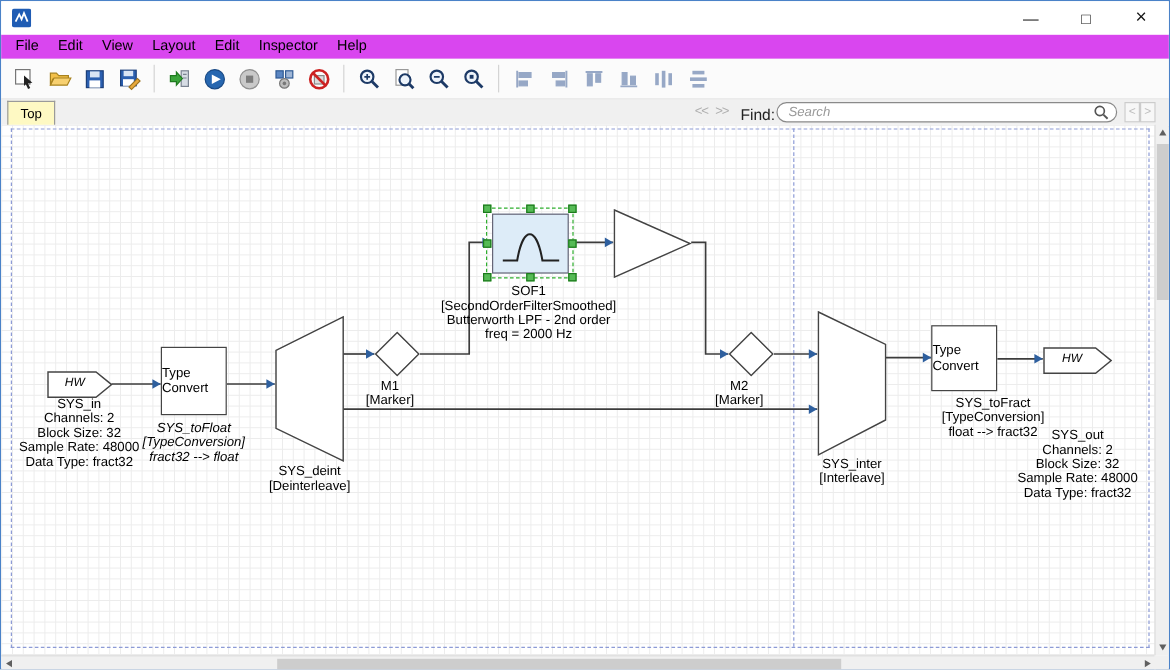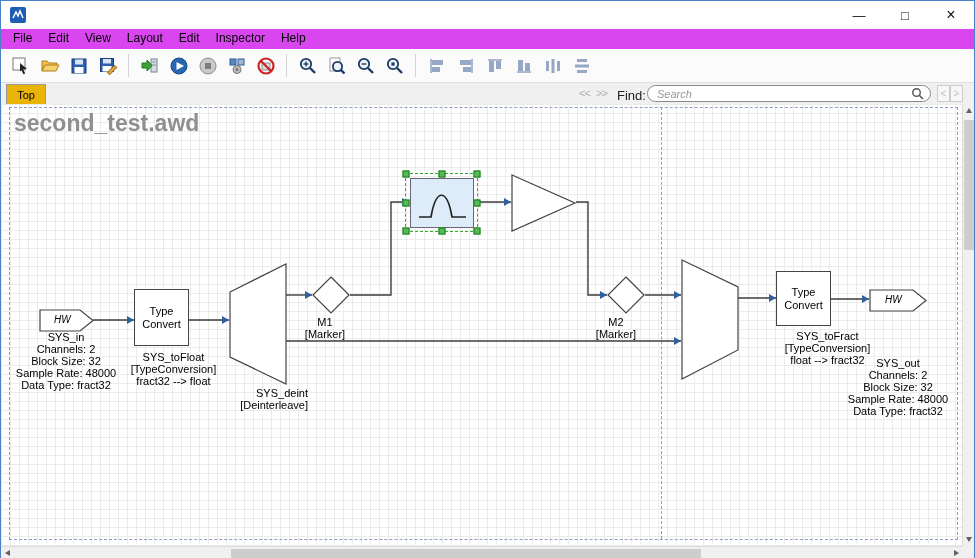--- a/index.html
+++ b/index.html
@@ -18,38 +18,38 @@
   .menubar{height:20px;display:flex;align-items:flex-start;background:#d946ef;font-size:12px;padding-left:4px;}
   .menu-item{padding:2px 8px;color:#000;}
 
   
   .toolbar{height:33px;display:flex;align-items:center;background:#fbfbfb;border-bottom:1px solid #e0e0e0;padding-left:5px;}
   .tbtn{width:27px;height:26px;display:flex;align-items:center;justify-content:center;border:1px solid transparent;}
   .tsep{width:1px;height:23px;background:#d4d4d4;margin:0 6px;}
 
   
   .tabbar{position:relative;height:22px;background:#f0f0f0;border-bottom:1px solid #b5b5b5;}
-  .tab{position:absolute;left:5px;bottom:-1px;width:38px;height:20px;background:#eab308;border:1px solid #9a9a9a;border-bottom:1px solid #fff;font-size:11px;display:flex;align-items:center;justify-content:center;}
+  .tab{position:absolute;left:5px;bottom:-1px;width:38px;height:20px;background:#fef9c3;border:1px solid #9a9a9a;border-bottom:1px solid #fff;font-size:11px;display:flex;align-items:center;justify-content:center;}
   .navbtn{position:absolute;top:4px;font-size:11px;color:#adadad;letter-spacing:-1px;}
   .find-label{position:absolute;left:616px;top:5px;font-size:13px;color:#222;}
   .search-box{position:absolute;left:646px;top:2px;width:284px;height:17px;border:1px solid #8a8a8a;border-radius:9px;background:#fff;display:flex;align-items:center;padding:0 5px 0 9px;box-sizing:border-box;}
   .search-input{flex:1;border:none;outline:none;font-size:11px;color:#444;background:transparent;padding:0;font-family:"Liberation Sans",sans-serif;}
   .search-input::placeholder{color:#999;font-style:italic;}
   .pagebtn{position:absolute;top:2px;width:13px;height:17px;border:1px solid #cccccc;background:#f7f7f7;color:#bdbdbd;font-size:10px;display:flex;align-items:center;justify-content:center;box-sizing:border-box;}
 
   
   .canvas{position:absolute;left:0;top:103px;width:962px;height:442px;overflow:hidden;background-color:#fff;
     background-image:linear-gradient(to right,#ececec 1px,transparent 1px),linear-gradient(to bottom,#ececec 1px,transparent 1px);
     background-size:9px 9px;}
   .page-border{position:absolute;left:8px;top:3px;width:947px;height:431px;border:1px dashed #8d9bd6;}
   .page-split{position:absolute;left:660px;top:3px;height:432px;border-left:1px dashed #8d9bd6;}
   .canvas-title{position:absolute;left:13px;top:6px;font-size:23px;font-weight:bold;color:#8f8f8f;}
   .shape{position:absolute;}
   .blk-label{position:absolute;font-size:11px;line-height:12px;text-align:center;color:#000;white-space:nowrap;}
-  .tc-box{position:absolute;background:#fff;border:1px solid #444;display:flex;align-items:center;justify-content:center;font-size:11px;line-height:13px;text-align:center;box-sizing:border-box;}
+  .tc-box{position:absolute;background:#fff;border:1px solid #444;display:flex;align-items:center;justify-content:center;font-size:11px;line-height:13px;text-align:left;box-sizing:border-box;}
   .hw-text{position:absolute;font-size:10px;color:#000;font-style:italic;}
   .sof-sel{position:absolute;left:404px;top:69px;width:71px;height:57px;border:1px dashed #2faf2f;}
   .sof-block{position:absolute;left:4px;top:4px;width:62px;height:48px;background:#ddecf8;border:1px solid #667;}
   .handle{position:absolute;width:5px;height:5px;background:#56bb56;border:1px solid #1d7a1d;transform:translate(-50%,-50%);box-sizing:content-box;}
 
   
   .vscroll{position:absolute;right:0;top:103px;width:12px;height:442px;background:#f0f0f0;border-left:1px solid #dcdcdc;box-sizing:border-box;}
   .hscroll{position:absolute;left:0;top:545px;width:962px;height:12px;background:#f0f0f0;border-top:1px solid #dcdcdc;box-sizing:border-box;}
   .sb-corner{position:absolute;right:0;top:545px;width:12px;height:12px;background:#f0f0f0;}
   .vthumb{position:absolute;left:1px;top:16px;width:10px;height:130px;background:#cdcdcd;}
@@ -252,21 +252,20 @@
           <line x1="8.5" y1="8.5" x2="12" y2="12" stroke="#555" stroke-width="1.6"></line>
         </svg>
     </div>
     <div class="pagebtn" style="left:936px;">&lt;</div>
     <div class="pagebtn" style="left:949px;">&gt;</div>
   </div>
 
   <div class="canvas">
     <div class="page-border"></div>
     <div class="page-split"></div>
-    <div class="canvas-title">second_test.awd</div>
 
     <svg class="shape" style="left:0;top:0;" width="962" height="442">
       <g fill="none" stroke="#3c3c3c" stroke-width="1.4">
         <path d="M92,216 H133"></path>
         <path d="M188,216 H228"></path>
         <path d="M285,191 H311"></path>
         <path d="M349,191 H390 V98 H408"></path>
         <path d="M471,98 H510"></path>
         <path d="M575,98 H587 V191 H606"></path>
         <path d="M644,191 H680"></path>
@@ -312,30 +311,30 @@
       <div>SYS_in</div>
       <div>Channels: 2</div>
       <div>Block Size: 32</div>
       <div>Sample Rate: 48000</div>
       <div>Data Type: fract32</div>
     </div>
 
     <div class="tc-box" style="left:133px;top:185px;width:55px;height:57px;">
       <span>Type Convert</span>
     </div>
-    <div class="blk-label" style="left:117px;top:247px;width:111px;">
+    <div class="blk-label" style="left:105px;top:247px;width:111px;font-style:italic;">
       <div>SYS_toFloat</div>
       <div>[TypeConversion]</div>
       <div>fract32 --&gt; float</div>
     </div>
 
     <svg class="shape" style="left:228px;top:159px;" width="58" height="122">
       <polygon points="1,29 57,1 57,121 1,94" fill="#fff" stroke="#444" stroke-width="1.2"></polygon>
     </svg>
-    <div class="blk-label" style="left:207px;top:283px;width:100px;text-align:right;">
+    <div class="blk-label" style="left:207px;top:283px;width:100px;">
       <div>SYS_deint</div>
       <div>[Deinterleave]</div>
     </div>
 
     <svg class="shape" style="left:311px;top:172px;" width="38" height="38">
       <polygon points="19,1 37,19 19,37 1,19" fill="#fff" stroke="#444" stroke-width="1.2"></polygon>
     </svg>
     <div class="blk-label" style="left:290px;top:212px;width:68px;">
       <div>M1</div>
       <div>[Marker]</div>
@@ -349,36 +348,46 @@
       </div>
       <div class="handle" style="left:0;top:0;"></div>
       <div class="handle" style="left:50%;top:0;"></div>
       <div class="handle" style="left:100%;top:0;"></div>
       <div class="handle" style="left:0;top:50%;"></div>
       <div class="handle" style="left:100%;top:50%;"></div>
       <div class="handle" style="left:0;top:100%;"></div>
       <div class="handle" style="left:50%;top:100%;"></div>
       <div class="handle" style="left:100%;top:100%;"></div>
     </div>
+    <div class="blk-label" style="left:354px;top:133px;width:171px;">
+      <div>SOF1</div>
+      <div>[SecondOrderFilterSmoothed]</div>
+      <div>Butterworth LPF - 2nd order</div>
+      <div>freq = 2000 Hz</div>
+    </div>
 
     <svg class="shape" style="left:510px;top:70px;" width="66" height="58">
       <polygon points="1,1 64,29 1,57" fill="#fff" stroke="#444" stroke-width="1.2"></polygon>
     </svg>
 
     <svg class="shape" style="left:606px;top:172px;" width="38" height="38">
       <polygon points="19,1 37,19 19,37 1,19" fill="#fff" stroke="#444" stroke-width="1.2"></polygon>
     </svg>
     <div class="blk-label" style="left:585px;top:212px;width:60px;">
       <div>M2</div>
       <div>[Marker]</div>
     </div>
 
     <svg class="shape" style="left:680px;top:155px;" width="58" height="121">
       <polygon points="1,1 57,28 57,91 1,120" fill="#fff" stroke="#444" stroke-width="1.2"></polygon>
     </svg>
+    <div class="blk-label" style="left:659px;top:277px;width:100px;">
+      <div>SYS_inter</div>
+      <div>[Interleave]</div>
+    </div>
 
     <div class="tc-box" style="left:775px;top:167px;width:55px;height:55px;">
       <span>Type Convert</span>
     </div>
     <div class="blk-label" style="left:752px;top:226px;width:101px;margin-left:24px;">
       <div>SYS_toFract</div>
       <div>[TypeConversion]</div>
       <div>float --&gt; fract32</div>
     </div>
 

